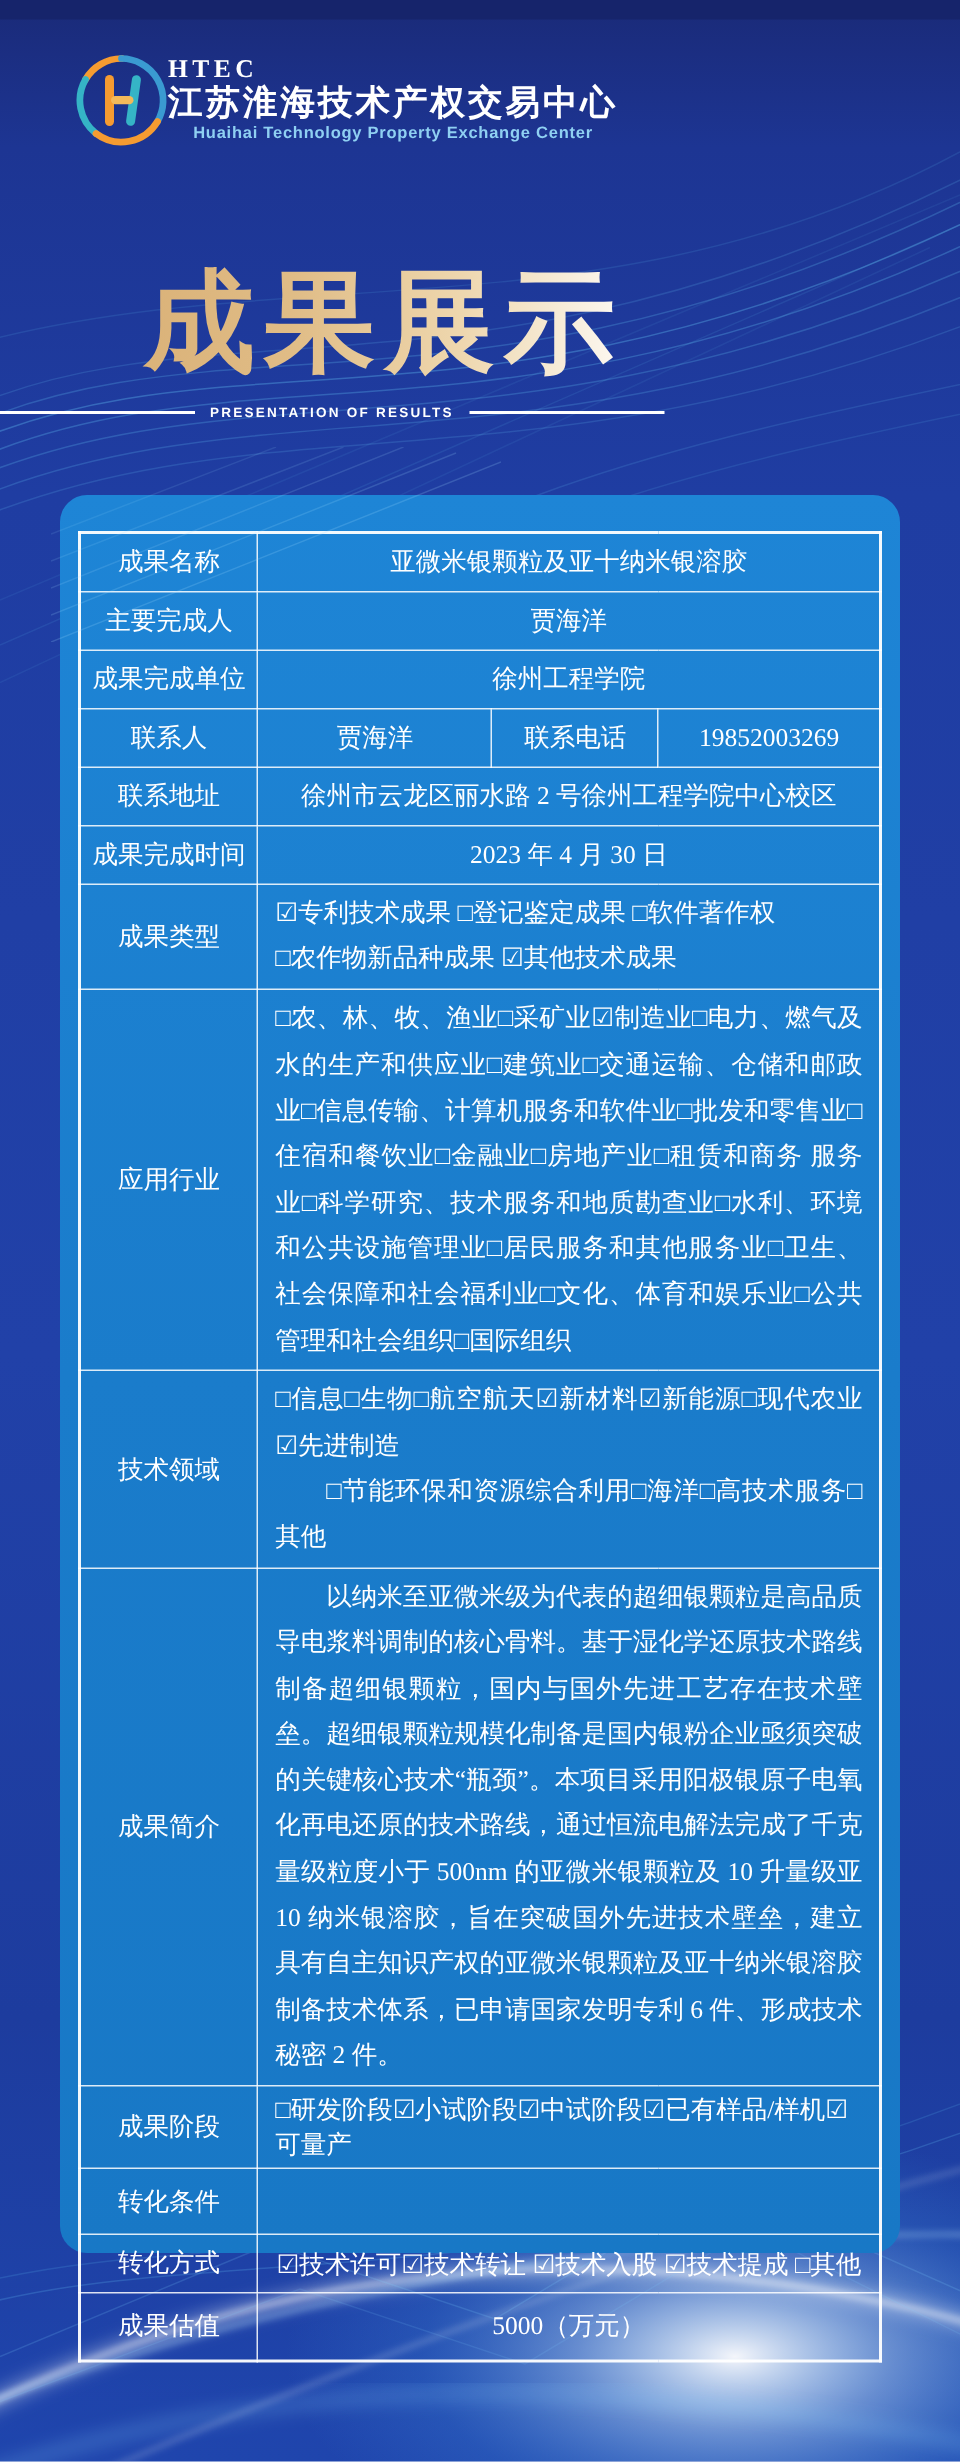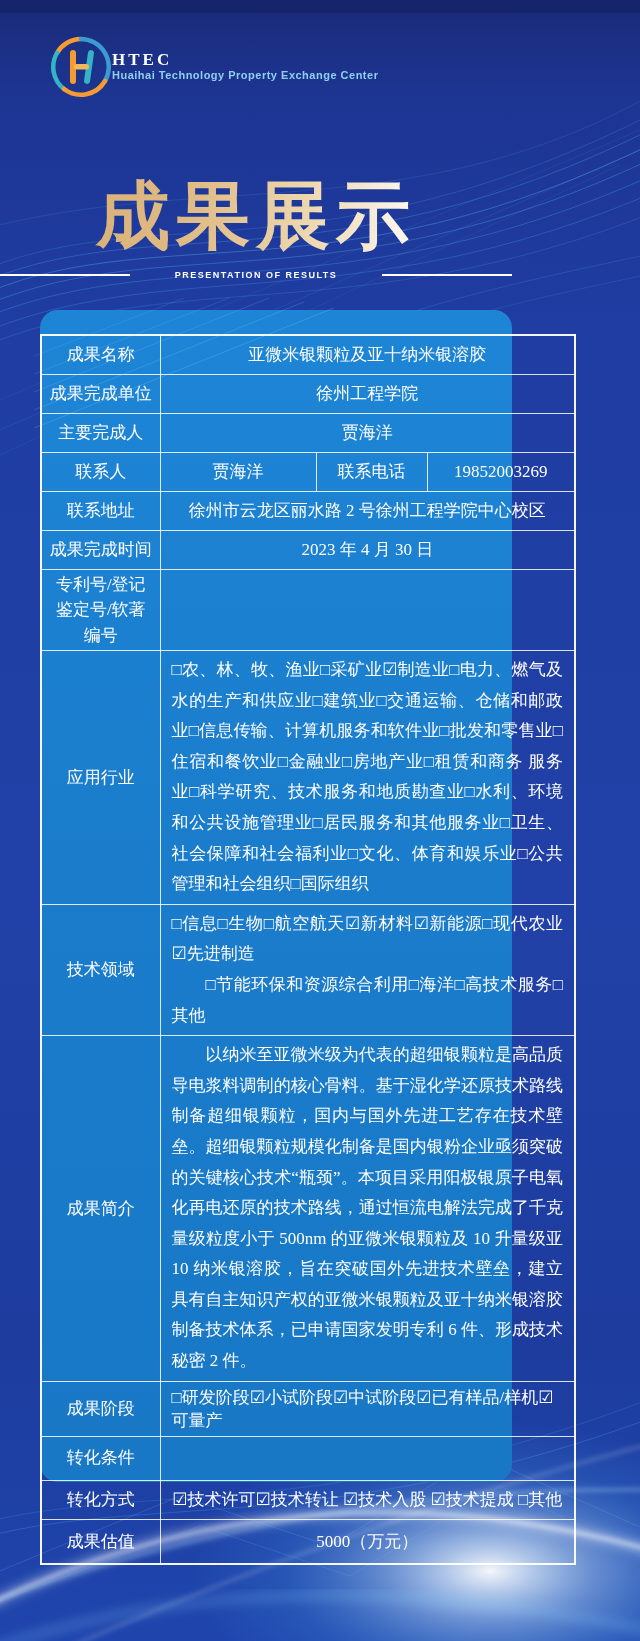--- a/index.html
+++ b/index.html
@@ -18,25 +18,25 @@
                 font-size:17px;letter-spacing:3px;line-height:1.05;}
   .org .org-zh{color:#ffffff;font-weight:bold;font-size:23px;letter-spacing:2px;line-height:1.2;
                font-family:"Liberation Sans","DejaVu Sans",sans-serif;}
   .org .org-en{color:#8fd0f2;font-weight:bold;font-size:11px;letter-spacing:.5px;line-height:1.25;text-align:center;}
 
   .banner{position:absolute;top:178px;left:0;width:512px;text-align:center;z-index:2;}
   .title{margin:0;font-family:"Liberation Serif","DejaVu Serif",serif;font-weight:bold;
          font-size:74px;line-height:1.05;letter-spacing:6px;color:#e7c family;}
   .title{color:#e7c894;background:linear-gradient(92deg,#d5a96c 0%,#e0bc86 38%,#eed7ae 60%,#ffffff 85%);
          -webkit-background-clip:text;background-clip:text;-webkit-text-fill-color:transparent;}
-  .subtitle-row{margin-top:14px;display:flex;align-items:center;justify-content:space-between;gap:10px;}
+  .subtitle-row{margin-top:14px;display:flex;align-items:center;justify-content:flex-start;gap:10px;}
   .rule{display:inline-block;width:130px;height:2px;background:#ffffff;}
   .subtitle{color:#ffffff;font-size:9px;font-weight:bold;letter-spacing:1.5px;}
 
-  .panel{position:absolute;top:310px;left:40px;width:472px;height:1172px;z-index:2;
+  .panel{position:absolute;top:330px;left:40px;width:560px;height:1172px;z-index:2;
          background:linear-gradient(180deg,#1e85d6 0%,#1a7ccb 50%,#1878c6 100%);
          border-radius:18px;}
   table.info{border-collapse:collapse;width:534px;margin:24px auto 0 auto;table-layout:fixed;
              border:2px solid rgba(255,255,255,.95);
              font-family:"Liberation Serif","DejaVu Serif",serif;color:#ffffff;font-size:17px;}
   table.info td{border:1px solid rgba(255,255,255,.85);vertical-align:middle;padding:2px 6px;}
   td.lbl{text-align:center;line-height:1.5;}
   td.val{text-align:center;}
   td.val.left{text-align:left;padding:4px 11px;}
   td.val.just{text-align:justify;padding:4px 11px;margin-top:20px;}
@@ -77,20 +77,21 @@
       <path d="M7 17 A 28 28 0 0 0 14 53" fill="none" stroke="#35b4c6" stroke-width="4.5" stroke-linecap="round"></path>
       <path d="M31 3 A 28 28 0 0 1 55 45" fill="none" stroke="#3a9ad1" stroke-width="4.5" stroke-linecap="round"></path>
       <path d="M55 45 A 28 28 0 0 1 14 53" fill="none" stroke="#f59b31" stroke-width="4.5" stroke-linecap="round"></path>
       <rect x="20" y="14" width="6" height="34" rx="3" fill="#f59b31"></rect>
       <rect x="36" y="14" width="6" height="34" rx="3" fill="#35b4c6" transform="rotate(8 39 31)"></rect>
       <rect x="24" y="28" width="15" height="5.5" rx="2.75" fill="#f2b95a"></rect>
     </svg>
   </div>
   <div class="org">
     <div class="acronym">HTEC</div>
+    <div class="org-zh">江苏淮海技术产权交易中心</div>
     <div class="org-en">Huaihai Technology Property Exchange Center</div>
   </div>
 </header>
 
 <section class="banner">
   <h1 class="title">成果展示</h1>
   <div class="subtitle-row">
     <span class="rule"></span>
     <span class="subtitle">PRESENTATION OF RESULTS</span>
     <span class="rule"></span>
@@ -104,44 +105,47 @@
         <col style="width:156px">
         <col style="width:111px">
         <col style="width:148px">
     </colgroup>
     <tbody>
       <tr class="h39">
         <td class="lbl">成果名称</td>
         <td class="val" colspan="3">亚微米银颗粒及亚十纳米银溶胶</td>
       </tr>
       <tr class="h39">
+        <td class="lbl">主要完成人</td>
+        <td class="val" colspan="3">贾海洋</td>
+      </tr>
+      <tr class="h39">
         <td class="lbl">成果完成单位</td>
         <td class="val" colspan="3">徐州工程学院</td>
-      </tr>
-      <tr class="h39">
-        <td class="lbl">主要完成人</td>
-        <td class="val" colspan="3">贾海洋</td>
       </tr>
       <tr class="h39">
         <td class="lbl">联系人</td>
         <td class="val">贾海洋</td>
         <td class="lbl">联系电话</td>
         <td class="val">19852003269</td>
       </tr>
       <tr class="h39">
         <td class="lbl">联系地址</td>
         <td class="val" colspan="3">徐州市云龙区丽水路 2 号徐州工程学院中心校区</td>
       </tr>
       <tr class="h39">
         <td class="lbl">成果完成时间</td>
         <td class="val" colspan="3">2023 年 4 月 30 日</td>
       </tr>
-      <tr class="h65">
-        <td class="lbl">专利号/登记鉴定号/软著编号</td>
-        <td class="val" colspan="3"></td>
+      <tr class="h62">
+        <td class="lbl">成果类型</td>
+        <td class="val left mline" colspan="3">
+          <div>☑专利技术成果  □登记鉴定成果  □软件著作权</div>
+          <div>□农作物新品种成果  ☑其他技术成果</div>
+        </td>
       </tr>
       <tr class="h215">
         <td class="lbl">应用行业</td>
         <td class="val just" colspan="3">
           <p class="para">□农、林、牧、渔业□采矿业☑制造业□电力、燃气及水的生产和供应业□建筑业□交通运输、仓储和邮政业□信息传输、计算机服务和软件业□批发和零售业□住宿和餐饮业□金融业□房地产业□租赁和商务 服务业□科学研究、技术服务和地质勘查业□水利、环境和公共设施管理业□居民服务和其他服务业□卫生、社会保障和社会福利业□文化、体育和娱乐业□公共管理和社会组织□国际组织</p>
         </td>
       </tr>
       <tr class="h97">
         <td class="lbl">技术领域</td>
         <td class="val left" colspan="3">

